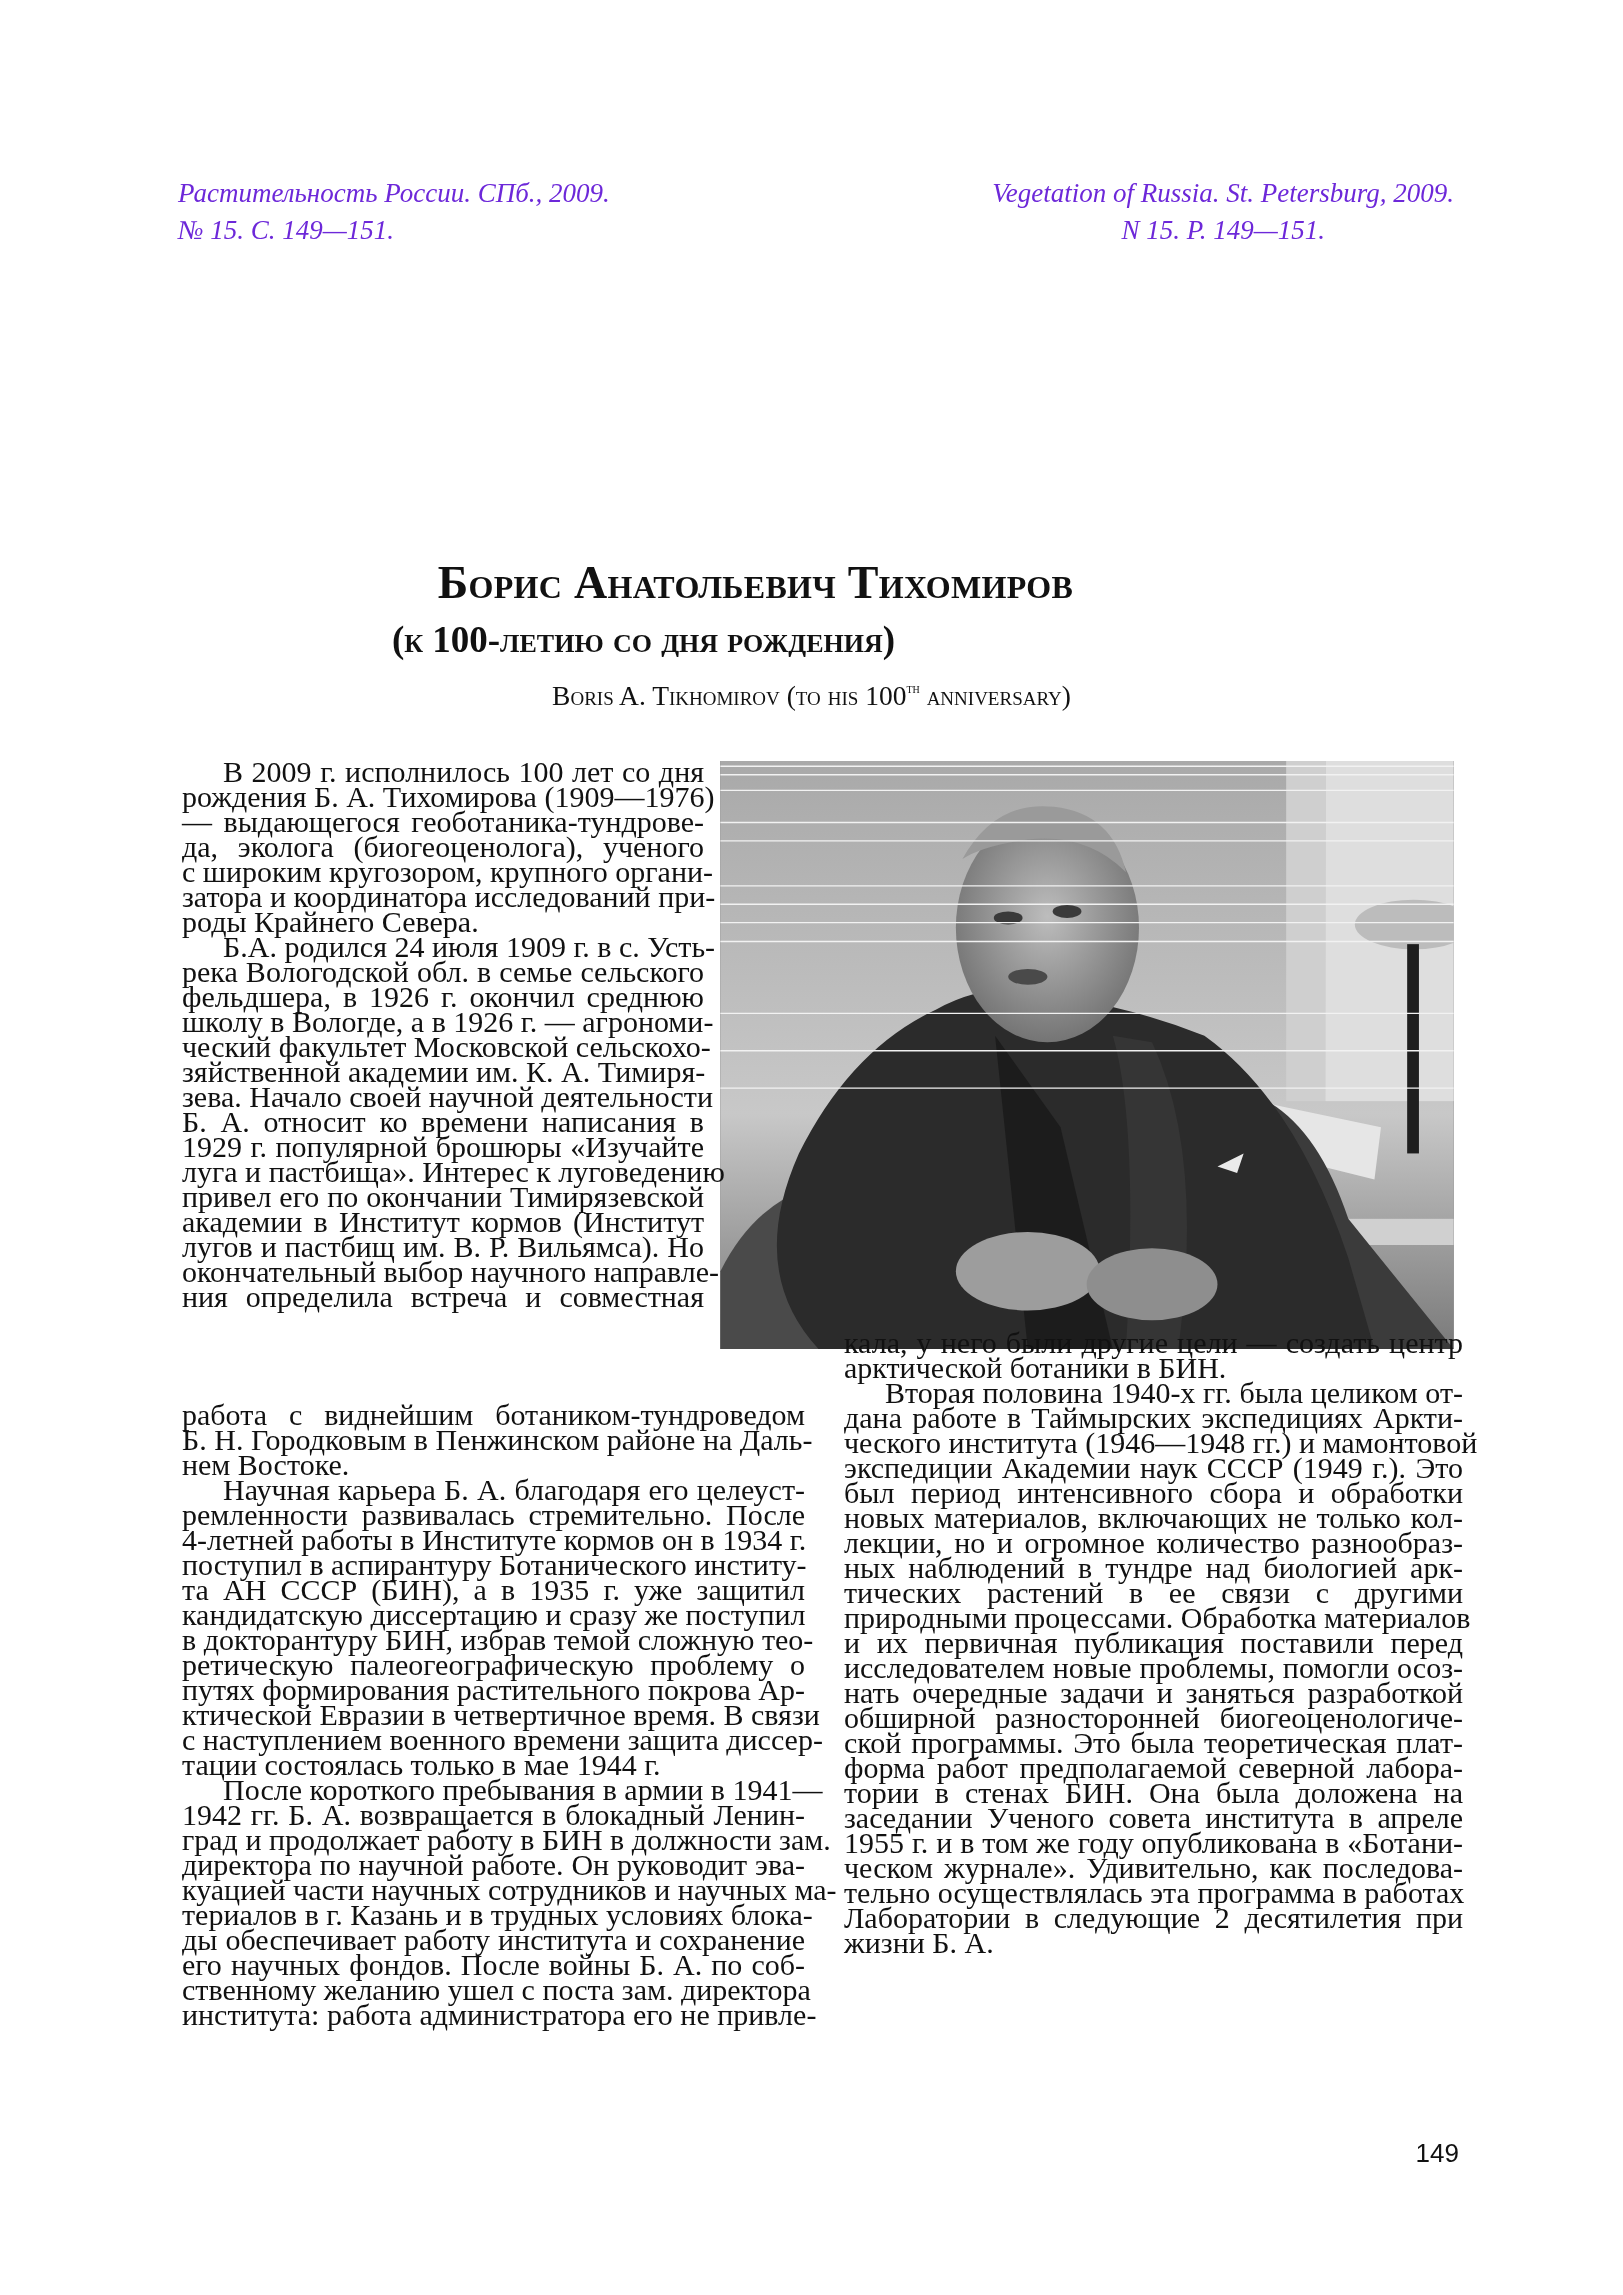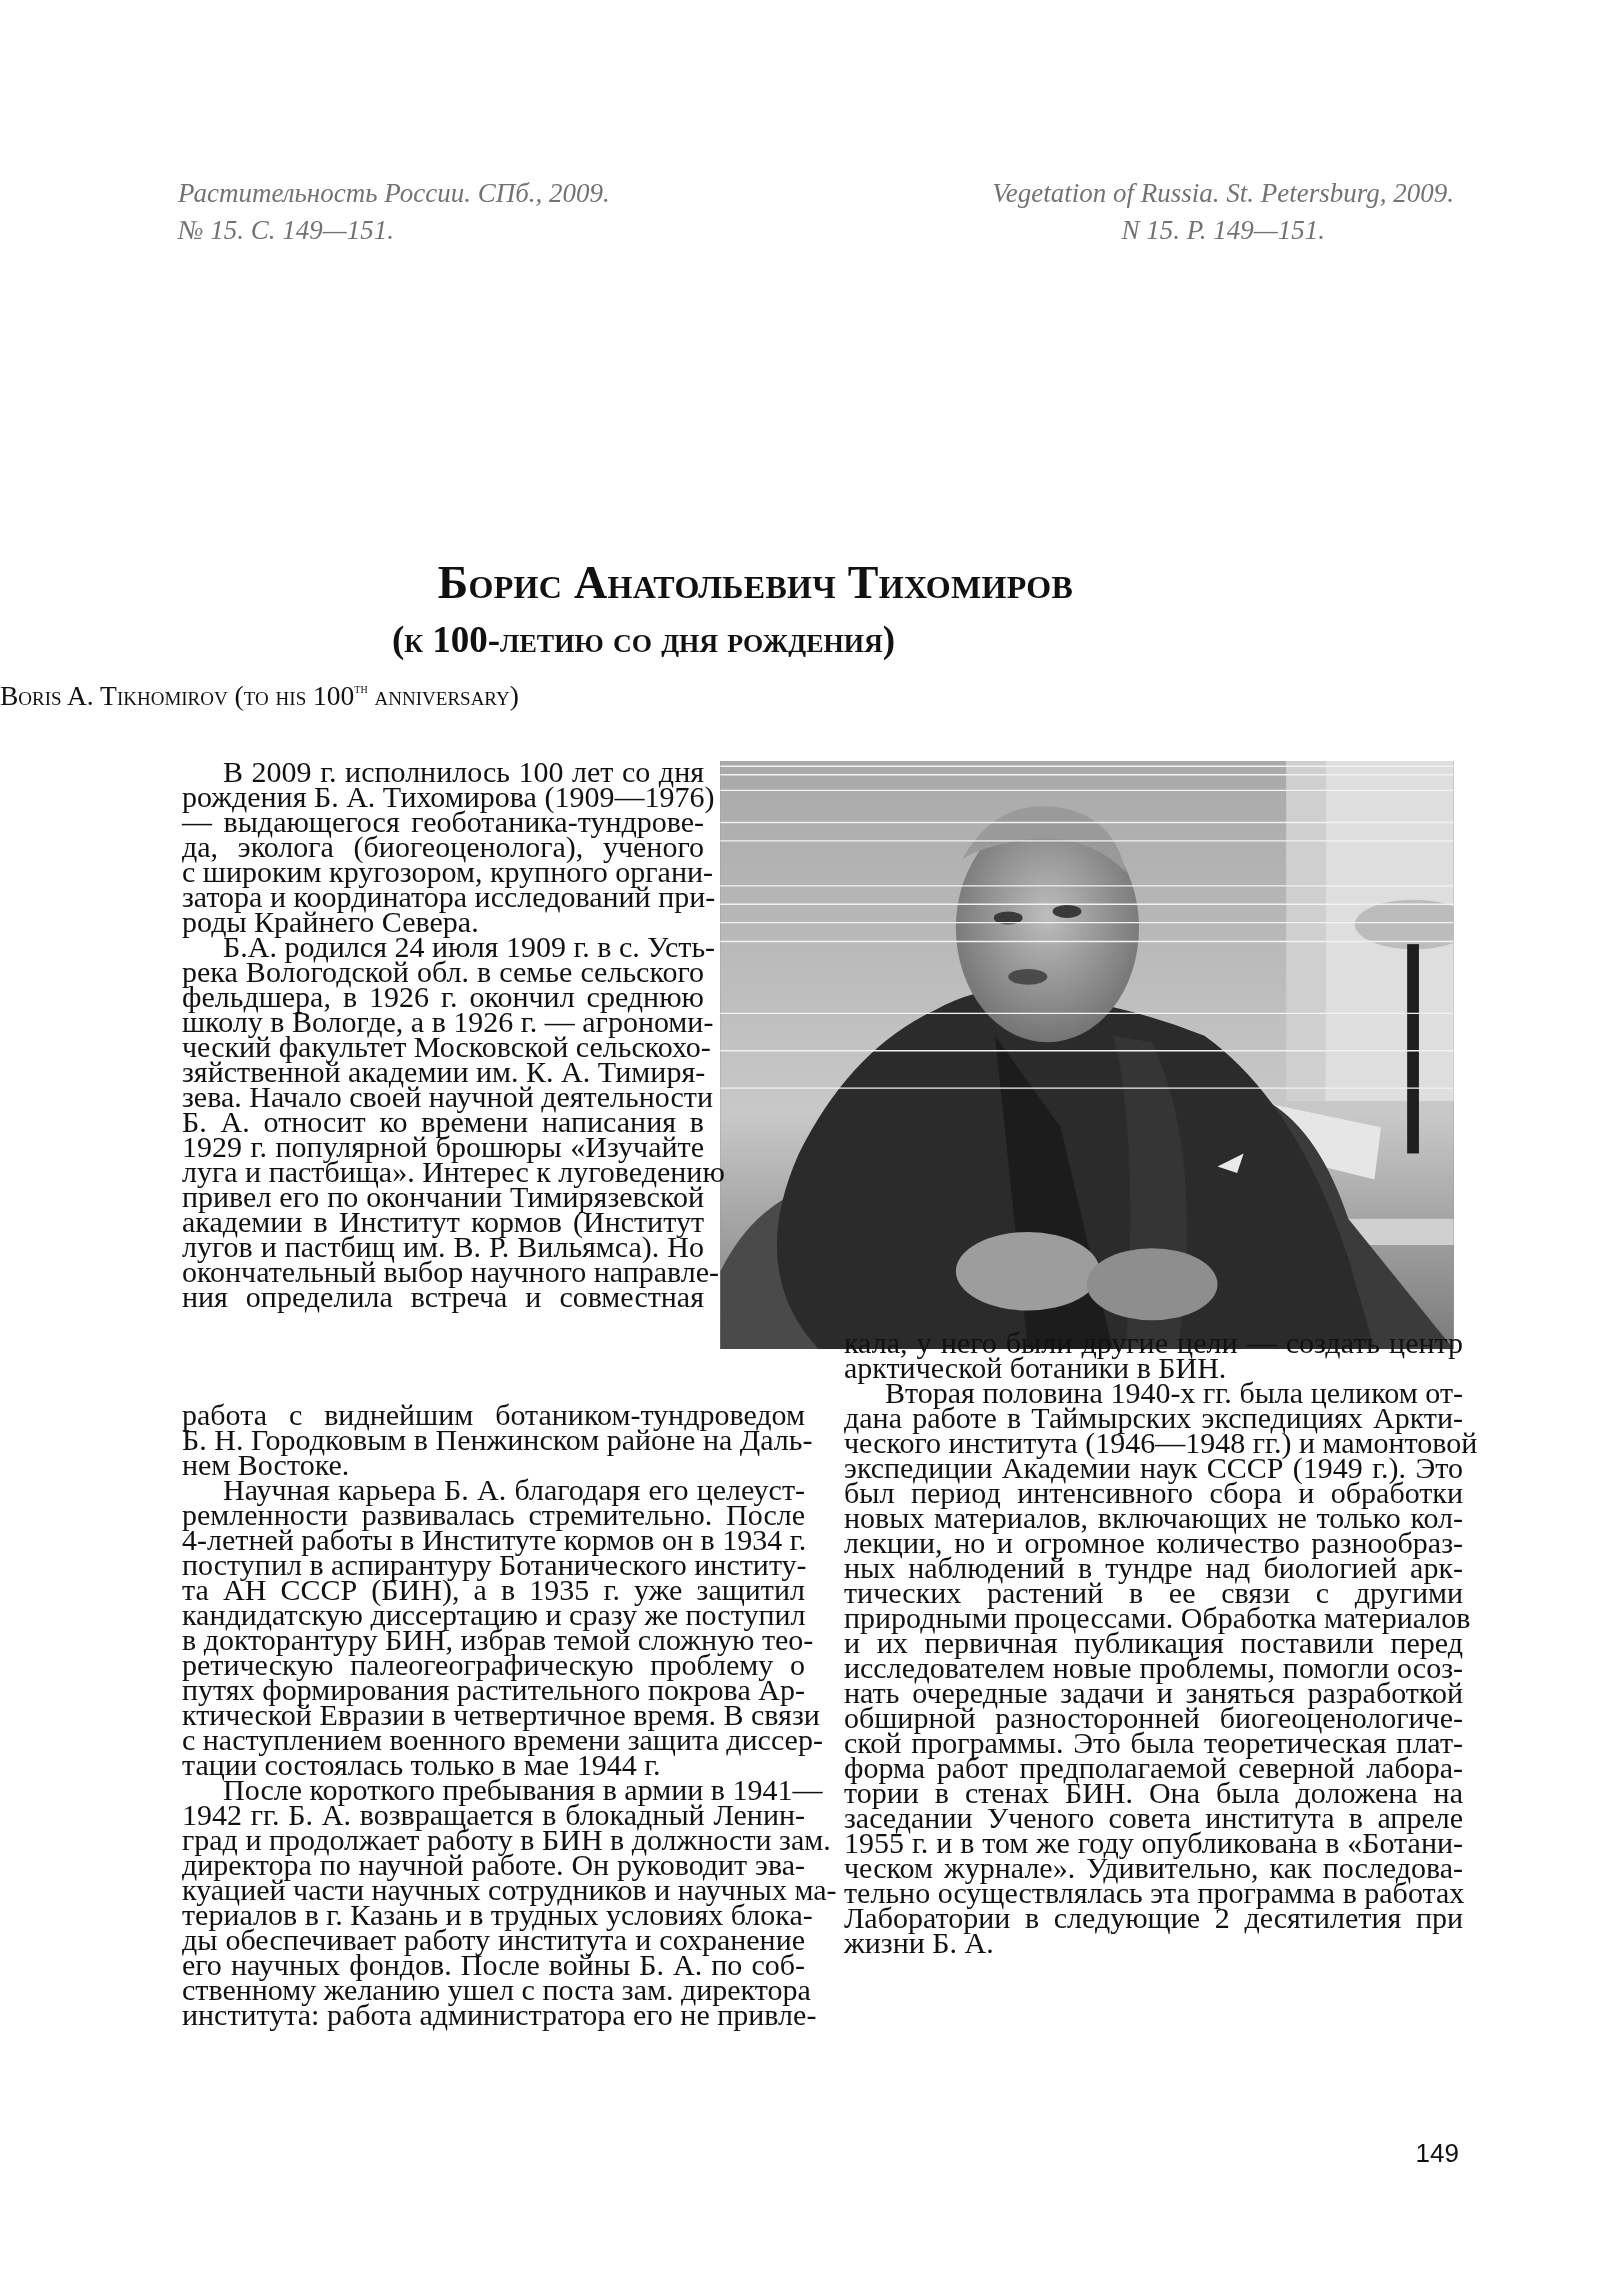--- a/index.html
+++ b/index.html
@@ -1,26 +1,26 @@
 <!DOCTYPE html>
 <html style="font-size:10.5px"><head>
 <meta charset="utf-8">
 <style>
   html, body { margin: 0; padding: 0; background: #ffffff; }
   body { width: 1623px; height: 2295px; position: relative; overflow: hidden;
          font-family: "Liberation Serif", "DejaVu Serif", serif; color: #111; }
   .abs { position: absolute; }
-  .hdr { font-style: italic; font-size: 27px; line-height: 37px; color: #737373; }
+  .hdr { font-style: italic; font-size: 27px; line-height: 37px; color: #6d28d9; }
   .hdr-left { left: 178px; top: 175px; text-align: left; }
   .hdr-right { right: 169px; top: 175px; text-align: center; }
   .title { left: 0; width: 1511px; text-align: center; top: 553px;
            font-weight: bold; font-size: 46px; line-height: 59px; font-variant: small-caps; letter-spacing: 0.3px; }
   .subtitle { left: 0; width: 1287px; text-align: center; top: 615px;
            font-weight: bold; font-size: 37px; line-height: 50px; font-variant: small-caps; }
-  .entitle { left: 0; width: 1623px; text-align: left; top: 669px;
+  .entitle { left: 0; width: 1623px; text-align: center; top: 669px;
            font-size: 27.5px; line-height: 39px; font-variant: small-caps; }
   .entitle sup { font-size: 14.4px; vertical-align: 11.8px; }
   .col { font-size: 30px; line-height: 25px; text-align: justify; }
   .col .ln { display: block; text-align: justify; text-align-last: justify; white-space: nowrap; }
   .col .ln.last { text-align-last: left; }
   .narrow { left: 182px; top: 759px; width: 522px; }
   .wideL { left: 182px; top: 1402px; width: 623px; }
   .right { left: 844px; top: 1330px; width: 619px; }
   .photo { left: 720px; top: 761px; width: 734px; height: 588px; overflow: hidden; background: #9a9a9a; }
   .photo svg { display: block; }

